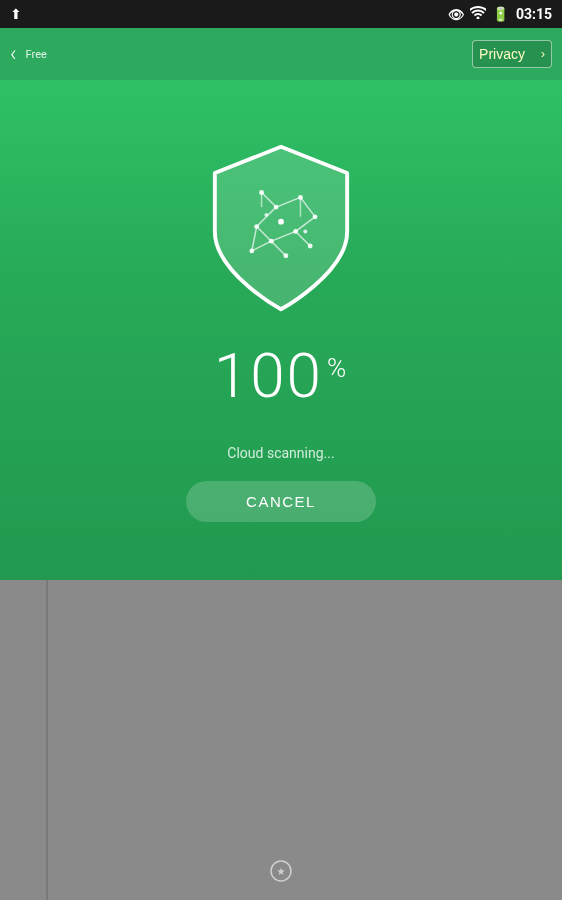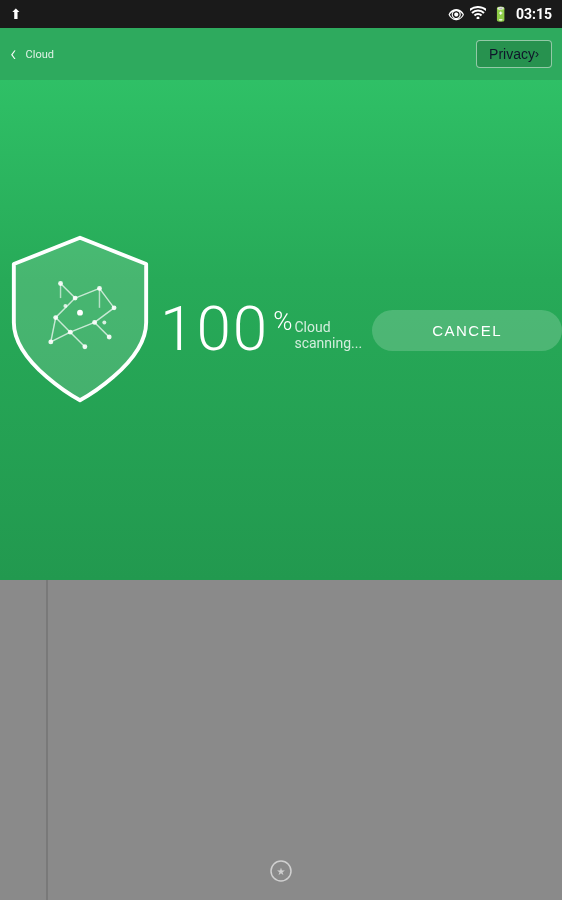--- a/index.html
+++ b/index.html
@@ -70,39 +70,39 @@
     .nav-title-free {
       font-size: 11px;
       color: rgba(255,255,255,0.85);
       vertical-align: super;
       margin-left: 3px;
     }
     .privacy-button {
       background: #27924f;
       border: 1.5px solid rgba(255,255,255,0.5);
       border-radius: 4px;
-      padding: 5px 12px;
-      color: #0f172a;
+      padding: 5px 6px;
+      color: #fef9c3;
       font-size: 14px;
       display: flex;
       align-items: center;
-      gap: 0;
+      gap: 16px;
       cursor: pointer;
     }
     .privacy-arrow {
       font-size: 12px;
     }
 
     
     #main-green {
       width: 562px;
       height: 500px;
       background: linear-gradient(180deg, #2fc066 0%, #27aa58 40%, #22994f 100%);
       display: flex;
-      flex-direction: row;
+      flex-direction: column;
       align-items: center;
       justify-content: center;
       position: relative;
     }
 
     
     .shield-container {
       position: relative;
       width: 160px;
       height: 180px;
@@ -201,21 +201,21 @@
       </svg>
     </span>
     <span style="font-size:14px;">🔋</span>
     <span style="font-size:14px; font-weight:bold;">03:15</span>
   </div>
 </div>
 
 <div id="nav-bar">
   <div class="nav-left">
     <span class="back-arrow">‹</span>
-    <span class="nav-title-free">Cloud</span>
+    <span class="nav-title-free">Free</span>
   </div>
   <button class="privacy-button">
     <span>Privacy</span>
     <span class="privacy-arrow">›</span>
   </button>
 </div>
 
 <div id="main-green">
 
   <div class="shield-container">

